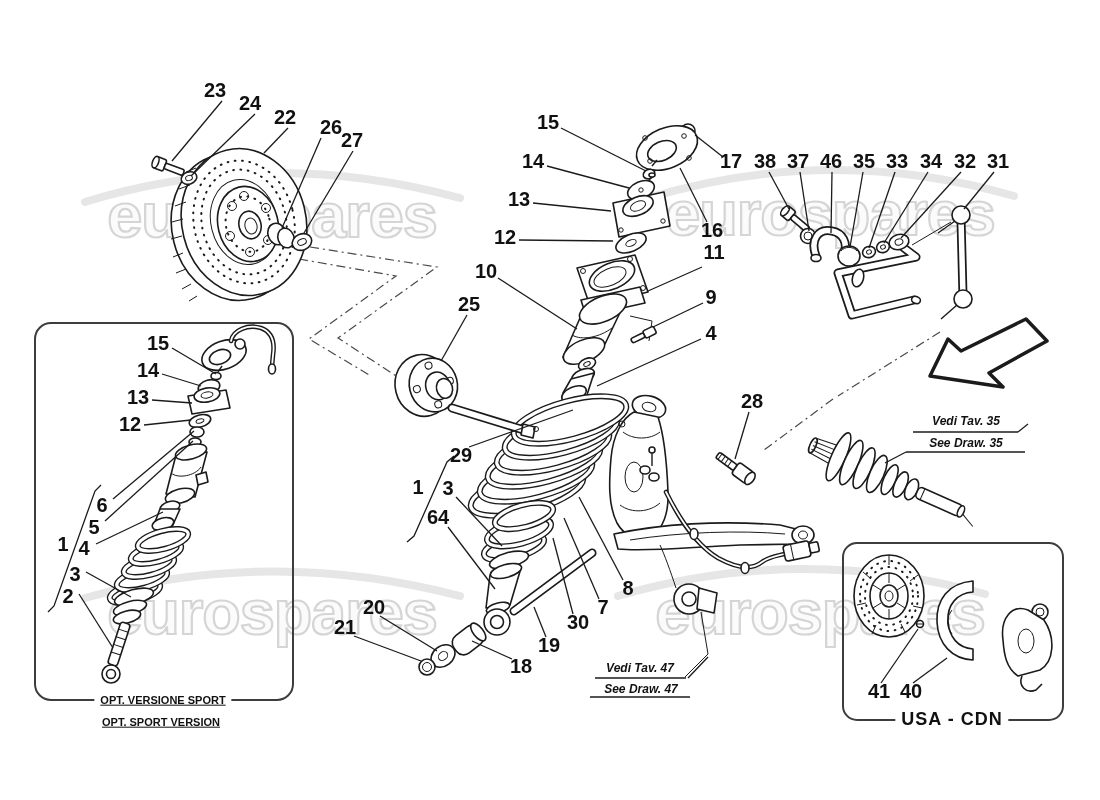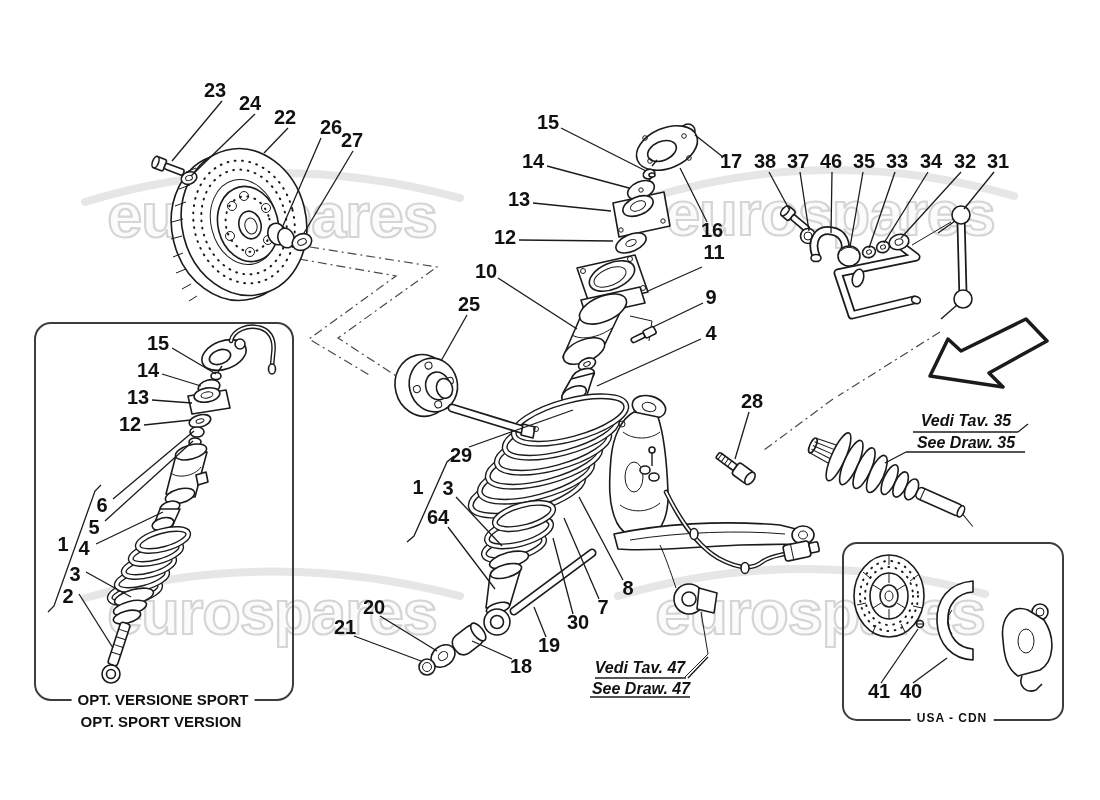--- a/index.html
+++ b/index.html
@@ -20,24 +20,24 @@
   .cB {fill:none;stroke:#1b1b1b;stroke-width:4.6;stroke-linecap:round;}
   .cW {fill:none;stroke:#fff;stroke-width:1.8;stroke-linecap:round;}
   .wm {font-weight:bold;letter-spacing:-1px;fill:#fbfbfb;stroke:#d5d5d5;stroke-width:2.2;}
   .sw {fill:none;stroke:#e6e6e6;stroke-width:8;stroke-linecap:round;}
   .box{fill:none;stroke:#3d3d3d;stroke-width:2;}
   
   .callout{position:absolute;transform:translate(-50%,-50%);font-size:20px;font-weight:bold;
            white-space:nowrap;line-height:1;}
   .cap{position:absolute;transform:translate(-50%,-50%);font-weight:bold;white-space:nowrap;
        background:#fff;padding:0 6px;line-height:1.15;}
-  .cap15{font-size:15px;}
-  .cap18{font-size:12px;letter-spacing:1px;}
+  .cap15{font-size:11px;text-decoration:underline;}
+  .cap18{font-size:18px;letter-spacing:1px;}
   .note{position:absolute;transform:translate(-50%,-50%);font-weight:bold;font-style:italic;
-        font-size:16px;white-space:nowrap;line-height:1;}
+        font-size:12px;white-space:nowrap;line-height:1;}
 </style>
 </head>
 <body>
 
 <div class="stage">
 
 <svg width="1100" height="800" viewBox="0 0 1100 800">
 
   <g>
     <path class="sw" d="M85,202 Q268,146 460,198"></path>

